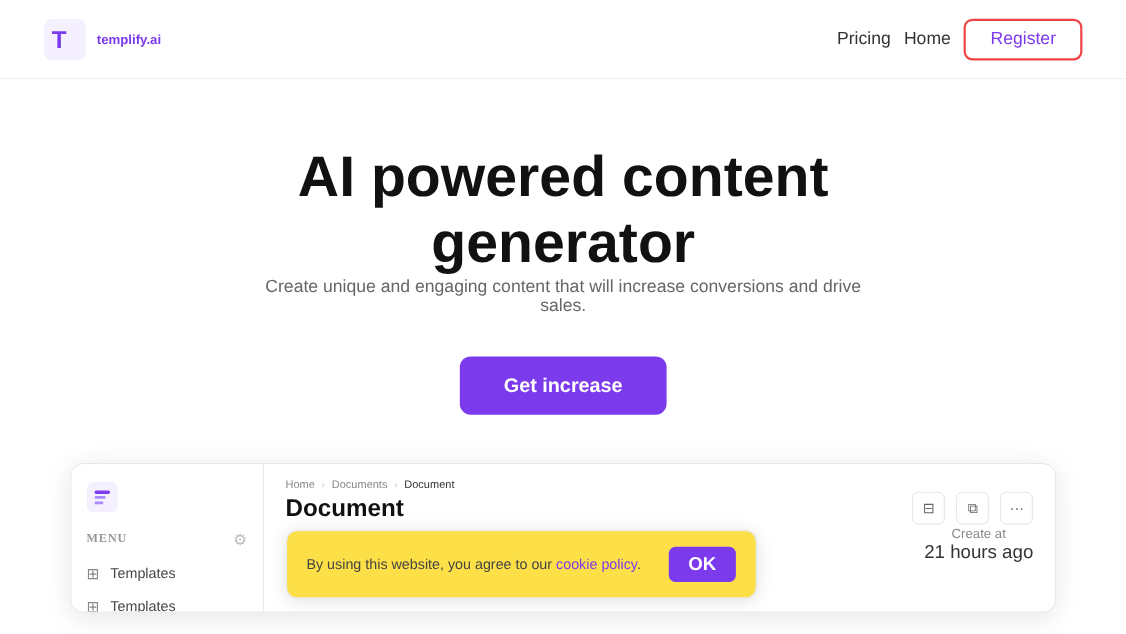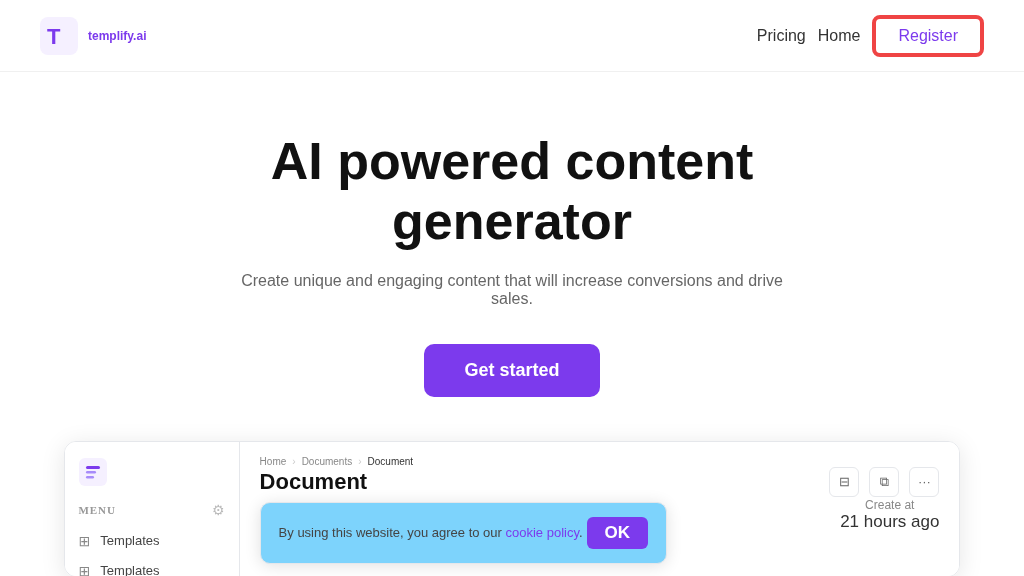--- a/index.html
+++ b/index.html
@@ -33,21 +33,21 @@
       align-items: center;
       gap: 12px;
     }
     .nav-link {
       font-size: 16px;
       color: #333;
       text-decoration: none;
       cursor: pointer;
     }
     .nav-btn-register {
-      border: 4px solid #ef4444;
+      border: 2px solid #ef4444;
       color: #7c3aed;
       background: transparent;
       padding: 8px 22px;
       border-radius: 8px;
       font-size: 16px;
       font-weight: 500;
       cursor: pointer;
     }
 
     
@@ -57,21 +57,20 @@
       align-items: center;
       padding: 60px 40px 40px;
       text-align: center;
     }
     .hero-title {
       font-size: 52px;
       font-weight: 800;
       color: #111;
       line-height: 1.15;
       max-width: 700px;
-      margin-bottom: 20px;
     }
     .hero-subtitle {
       font-size: 16px;
       color: #666;
       max-width: 580px;
       margin-bottom: 36px;
     }
     .hero-cta {
       background: #7c3aed;
       color: #fff;
@@ -190,28 +189,28 @@
       cursor: pointer;
       font-size: 13px;
       background: #fff;
     }
 
     
     .cookie-banner {
       position: absolute;
       left: 20px;
       top: 60px;
-      background: #7dd3fc;
+      background: #fde047;
       border: 1px solid #e5e7eb;
       border-radius: 10px;
       box-shadow: 0 2px 16px rgba(0,0,0,0.12);
       padding: 14px 18px;
       display: flex;
       align-items: center;
-      gap: 4px;
+      gap: 25px;
       font-size: 13px;
       color: #444;
       max-width: 480px;
       z-index: 10;
     }
     .cookie-link {
       color: #7c3aed;
       text-decoration: none;
       cursor: pointer;
     }
@@ -256,21 +255,21 @@
   <nav class="nav-links">
     <a class="nav-link">Pricing</a>
     <a class="nav-link">Home</a>
     <button class="nav-btn-register">Register</button>
   </nav>
 </header>
 
 <section class="hero">
   <h1 class="hero-title">AI powered content generator</h1>
   <p class="hero-subtitle">Create unique and engaging content that will increase conversions and drive sales.</p>
-  <button class="hero-cta">Get started</button>
+  <button class="hero-cta">Get increase</button>
 
   <div class="preview-container">
 
     <div class="preview-sidebar">
       <div class="sidebar-logo-row">
         <svg class="sidebar-logo-icon" viewBox="0 0 28 28" fill="none" xmlns="http://www.w3.org/2000/svg">
           <rect width="28" height="28" rx="6" fill="#f5f0ff"></rect>
           <rect x="7" y="8" width="14" height="3" rx="1.5" fill="#7c3aed"></rect>
           <rect x="7" y="13" width="10" height="2.5" rx="1.25" fill="#a78bfa"></rect>
           <rect x="7" y="18" width="8" height="2.5" rx="1.25" fill="#a78bfa"></rect>

